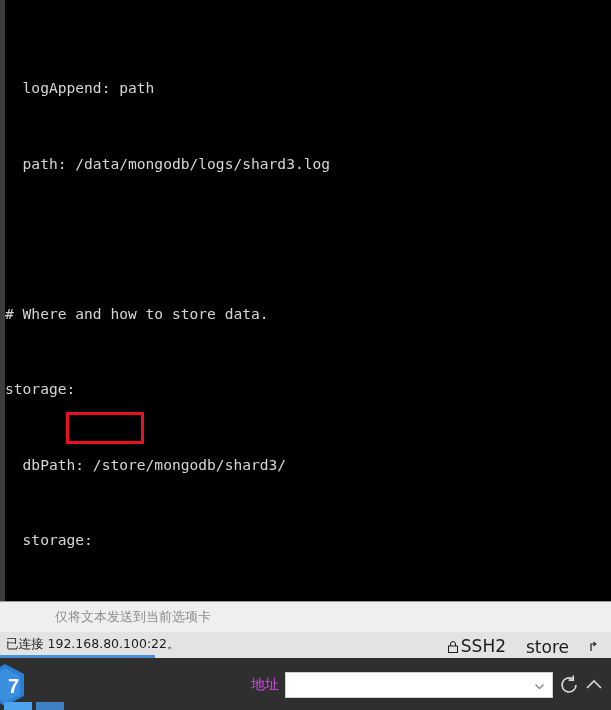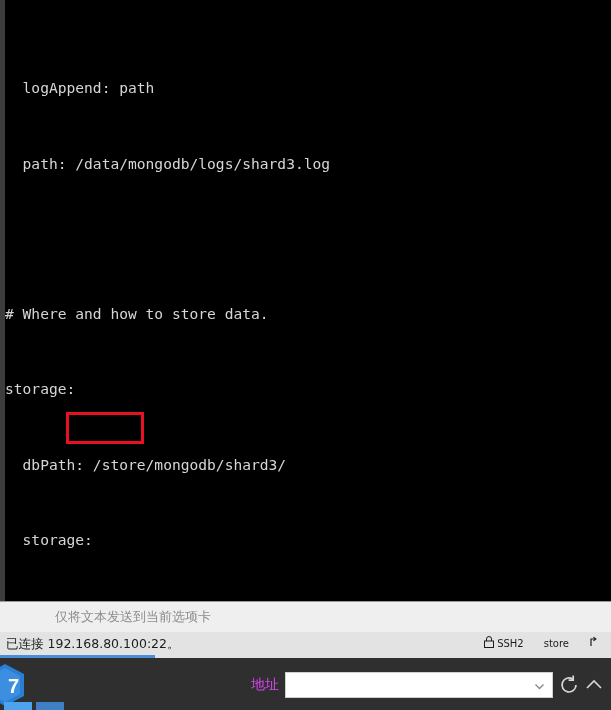--- a/index.html
+++ b/index.html
@@ -99,21 +99,21 @@
     color: #1c1c1c;
     font-family: "DejaVu Sans", "Liberation Sans", sans-serif;
     white-space: nowrap;
   }
   .status-right {
     position: absolute;
     right: 0; top: 4px;
     display: flex;
     align-items: center;
     gap: 0px;
-    font-size: 10px;
+    font-size: 17px;
     color: #1c1c1c;
     font-family: "DejaVu Sans", "Liberation Sans", sans-serif;
   }
   .status-seg { padding: 0 10px; white-space: nowrap; }
   .lock-ico {
     display: inline-block;
     vertical-align: -1px;
     margin-right: 3px;
   }
   .status-underline {

